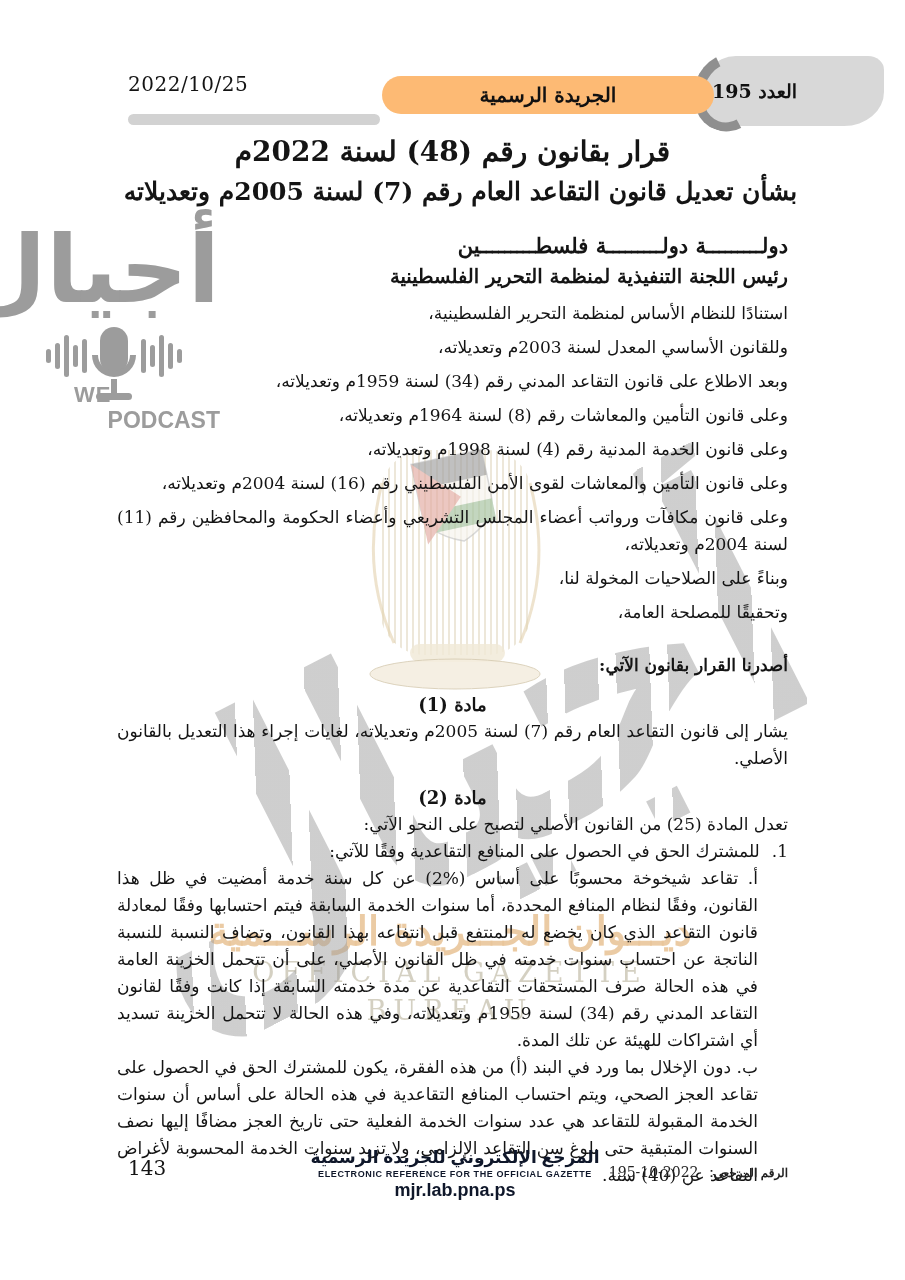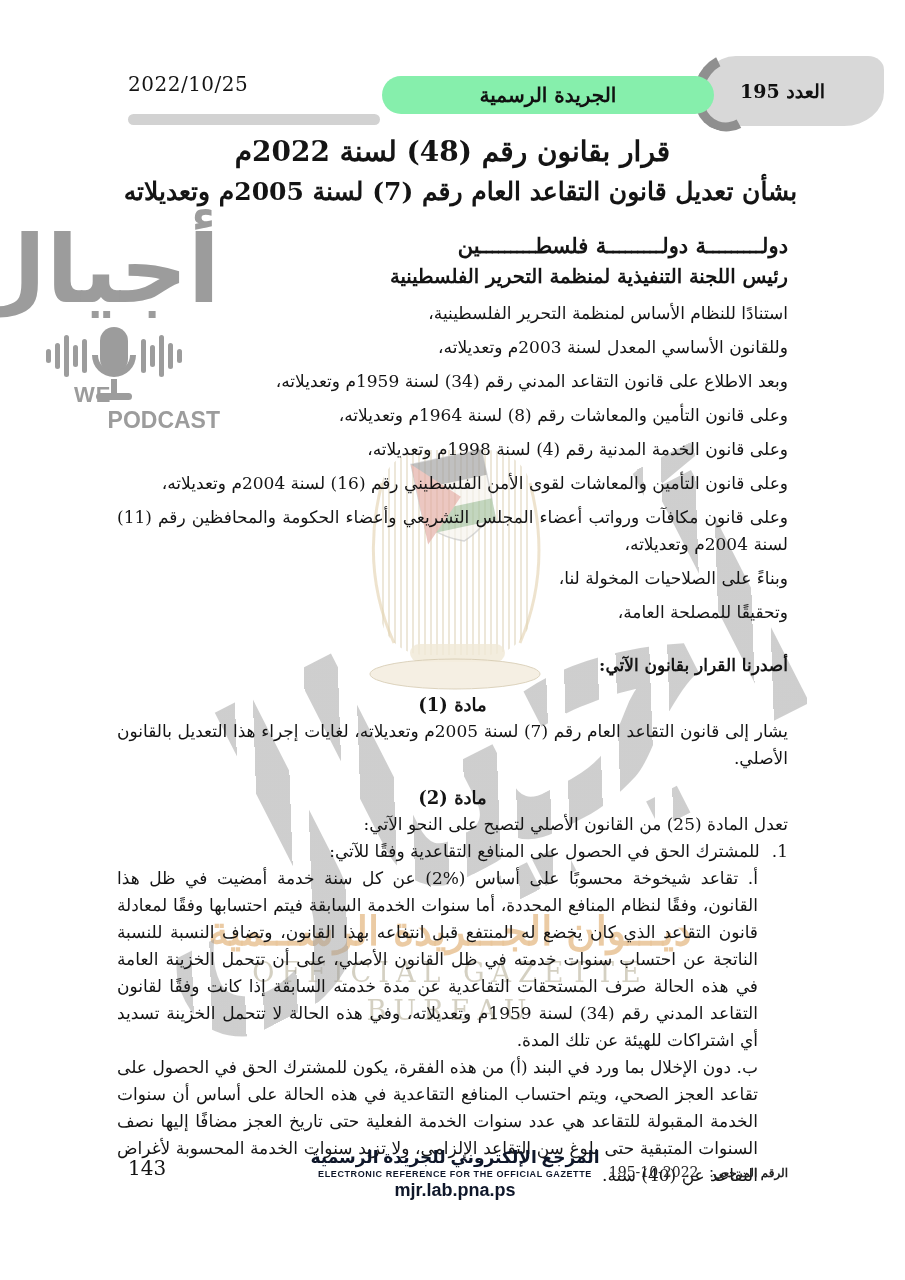--- a/index.html
+++ b/index.html
@@ -4,32 +4,32 @@
 <style>
   html,body{margin:0;padding:0;background:#e9e9e9;}
   .page{position:relative;width:905px;height:1280px;background:#ffffff;overflow:hidden;
         font-family:"DejaVu Serif","Liberation Serif",serif;color:#141414;margin:0 auto;}
   .abs{position:absolute;}
   .noevents{pointer-events:none;}
 
   
   .issue-date{left:128px;top:72px;font-size:20px;letter-spacing:.5px;z-index:10;}
   .header-bar{left:128px;top:114px;width:252px;height:11px;background:#d2d2d2;border-radius:6px;z-index:10;}
-  .title-pill{left:382px;top:76px;width:332px;height:38px;background:#86efac;border-radius:19px;
+  .title-pill{left:382px;top:76px;width:332px;height:38px;background:#fdba74;border-radius:19px;
               display:flex;align-items:center;justify-content:center;z-index:10;}
   .title-pill span{direction:rtl;font-weight:bold;font-size:20px;color:#111;}
   .issue-badge{left:698px;top:56px;width:186px;height:70px;z-index:9;}
   .badge-shape{position:absolute;inset:0;background:#d8d8d8;
                border-radius:38px 16px 40px 24px / 42px 14px 34px 28px;}
   .badge-crescent{position:absolute;left:-4px;bottom:-6px;width:50px;height:60px;border-radius:50%;
                   border-left:10px solid #8f8f8f;border-bottom:9px solid #8f8f8f;
                   border-top:10px solid transparent;border-right:10px solid transparent;
                   transform:rotate(20deg);}
   .badge-text{position:absolute;left:14px;top:50%;transform:translateY(-50%);
-              direction:rtl;font-weight:bold;font-size:19px;color:#101010;margin-left:28px;}
+              direction:rtl;font-weight:bold;font-size:19px;color:#101010;}
 
   
   .decree-title{left:0;right:0;top:131px;text-align:center;direction:rtl;z-index:10;}
   .decree-title .t1{font-size:28px;font-weight:bold;line-height:42px;}
   .decree-title .t2{font-size:25px;font-weight:bold;line-height:38px;padding-left:16px;}
 
   
   .content{left:117px;right:117px;top:230px;direction:rtl;text-align:right;
            font-size:17px;line-height:27px;z-index:10;}
   .content p{margin:0;}

